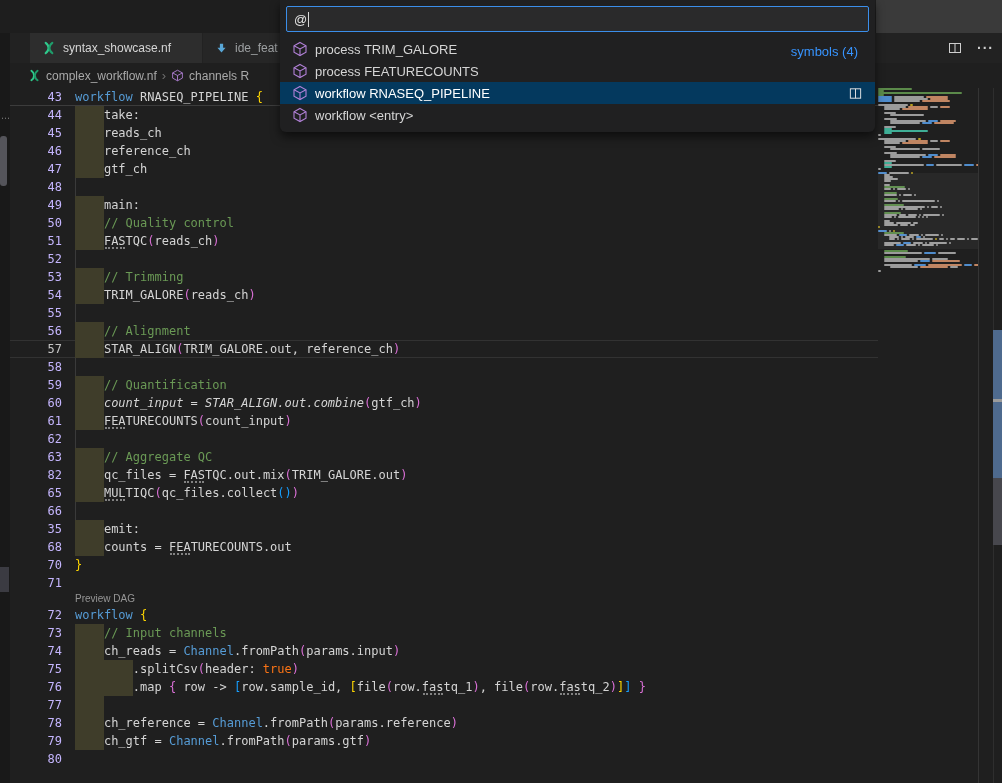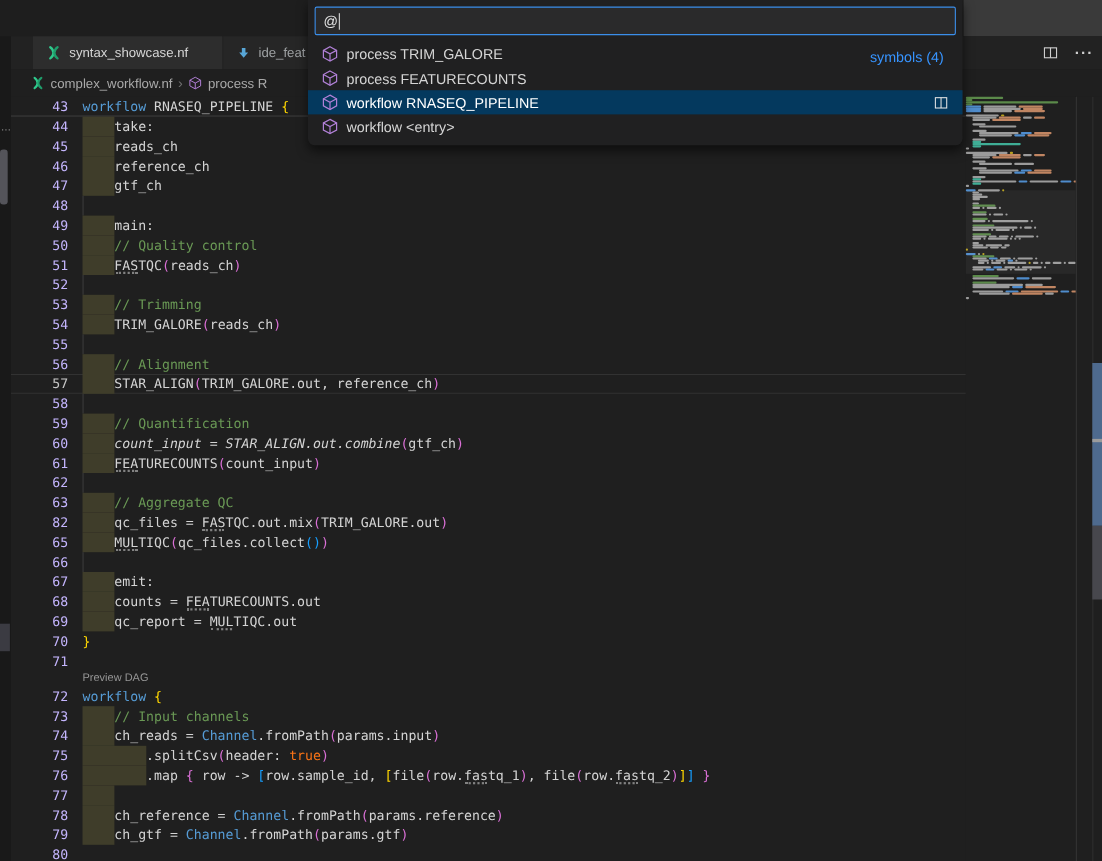--- a/index.html
+++ b/index.html
@@ -116,21 +116,21 @@
     <svg width="13" height="13" viewBox="0 0 16 16">
       <path d="M4.2 2.2 C 8.6 5.2 8.6 10.8 4.2 13.8" fill="none" stroke="#2fc98c" stroke-width="2.4" stroke-linecap="round"></path>
       <path d="M11.8 2.2 C 7.4 5.2 7.4 10.8 11.8 13.8" fill="none" stroke="#1f9d6b" stroke-width="2.4" stroke-linecap="round"></path>
     </svg>
     <span>complex_workflow.nf</span>
     <span class="crumb-sep">›</span>
     <svg width="13" height="13" viewBox="0 0 16 16">
       <path d="M8 1.5 L14 4.8 V11.2 L8 14.5 L2 11.2 V4.8 Z" fill="none" stroke="#b180d7" stroke-width="1.1"></path>
       <path d="M2 4.8 L8 8 L14 4.8 M8 8 V14.5" fill="none" stroke="#b180d7" stroke-width="1.1"></path>
     </svg>
-    <span>process R</span>
+    <span>channels R</span>
   </div>
 
   <div class="editor" id="editor">
       <div class="line sticky">
         <div class="gut">43</div>
         <div class="codecell"><span class="ct"><span style="color: rgb(86, 156, 214);">workflow</span><span style="color: rgb(212, 212, 212);"> RNASEQ_PIPELINE </span><span style="color: rgb(255, 215, 0);">{</span></span></div>
       </div>
       <div class="line">
         <div class="gut">44</div>
         <div class="codecell"><div class="band" style="width: 4ch;"></div><span class="ct">    <span style="color: rgb(212, 212, 212);">take:</span></span></div>
@@ -217,30 +217,26 @@
       </div>
       <div class="line">
         <div class="gut">65</div>
         <div class="codecell"><div class="band" style="width: 4ch;"></div><span class="ct">    <span style="color: rgb(212, 212, 212);"><span class="dt">MUL</span><span>TIQC</span></span><span style="color: rgb(218, 112, 214);">(</span><span style="color: rgb(212, 212, 212);">qc_files.collect</span><span style="color: rgb(23, 159, 255);">(</span><span style="color: rgb(23, 159, 255);">)</span><span style="color: rgb(218, 112, 214);">)</span></span></div>
       </div>
       <div class="line">
         <div class="gut">66</div>
         <div class="codecell"><div class="guide"></div><span class="ct"></span></div>
       </div>
       <div class="line">
-        <div class="gut">67</div>
+        <div class="gut">35</div>
         <div class="codecell"><div class="band" style="width: 4ch;"></div><span class="ct">    <span style="color: rgb(212, 212, 212);">emit:</span></span></div>
       </div>
       <div class="line">
         <div class="gut">68</div>
         <div class="codecell"><div class="band" style="width: 4ch;"></div><span class="ct">    <span style="color: rgb(212, 212, 212);">counts = </span><span style="color: rgb(212, 212, 212);"><span class="dt">FEA</span><span>TURECOUNTS</span></span><span style="color: rgb(212, 212, 212);">.out</span></span></div>
-      </div>
-      <div class="line">
-        <div class="gut">69</div>
-        <div class="codecell"><div class="band" style="width: 4ch;"></div><span class="ct">    <span style="color: rgb(212, 212, 212);">qc_report = </span><span style="color: rgb(212, 212, 212);"><span class="dt">MUL</span><span>TIQC</span></span><span style="color: rgb(212, 212, 212);">.out</span></span></div>
       </div>
       <div class="line">
         <div class="gut">70</div>
         <div class="codecell"><span class="ct"><span style="color: rgb(255, 215, 0);">}</span></span></div>
       </div>
       <div class="line">
         <div class="gut">71</div>
         <div class="codecell"><span class="ct"></span></div>
       </div>
       <div class="lens">Preview DAG</div>

